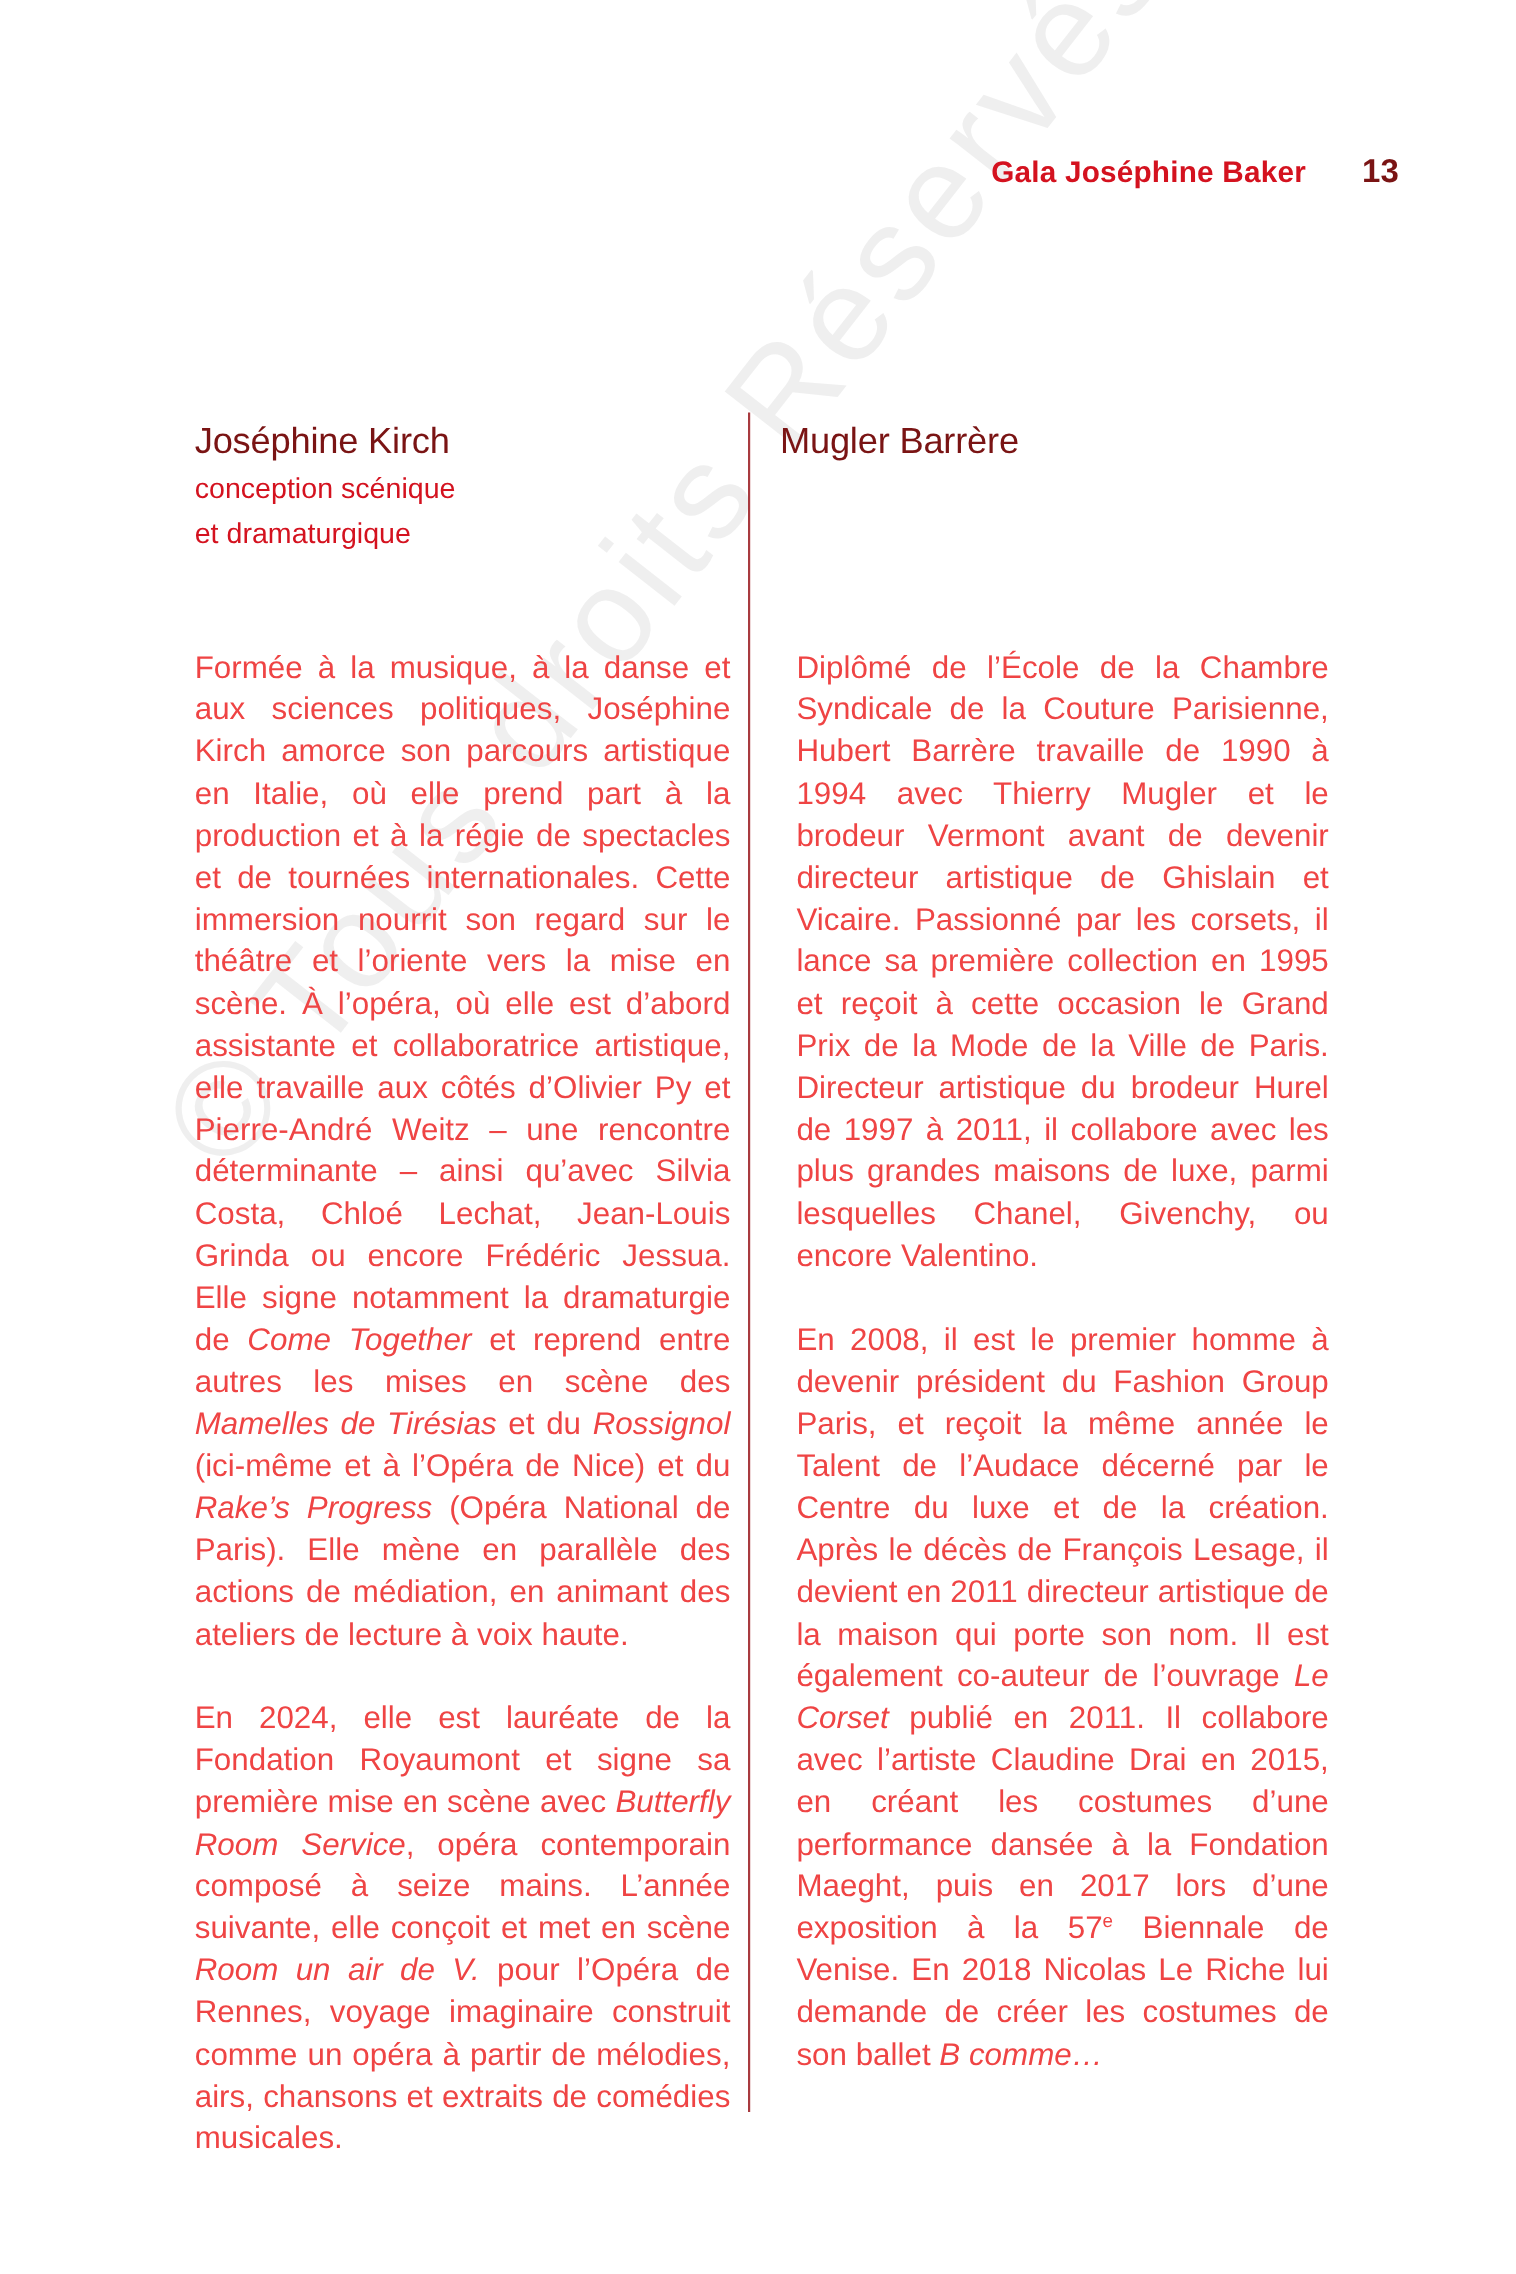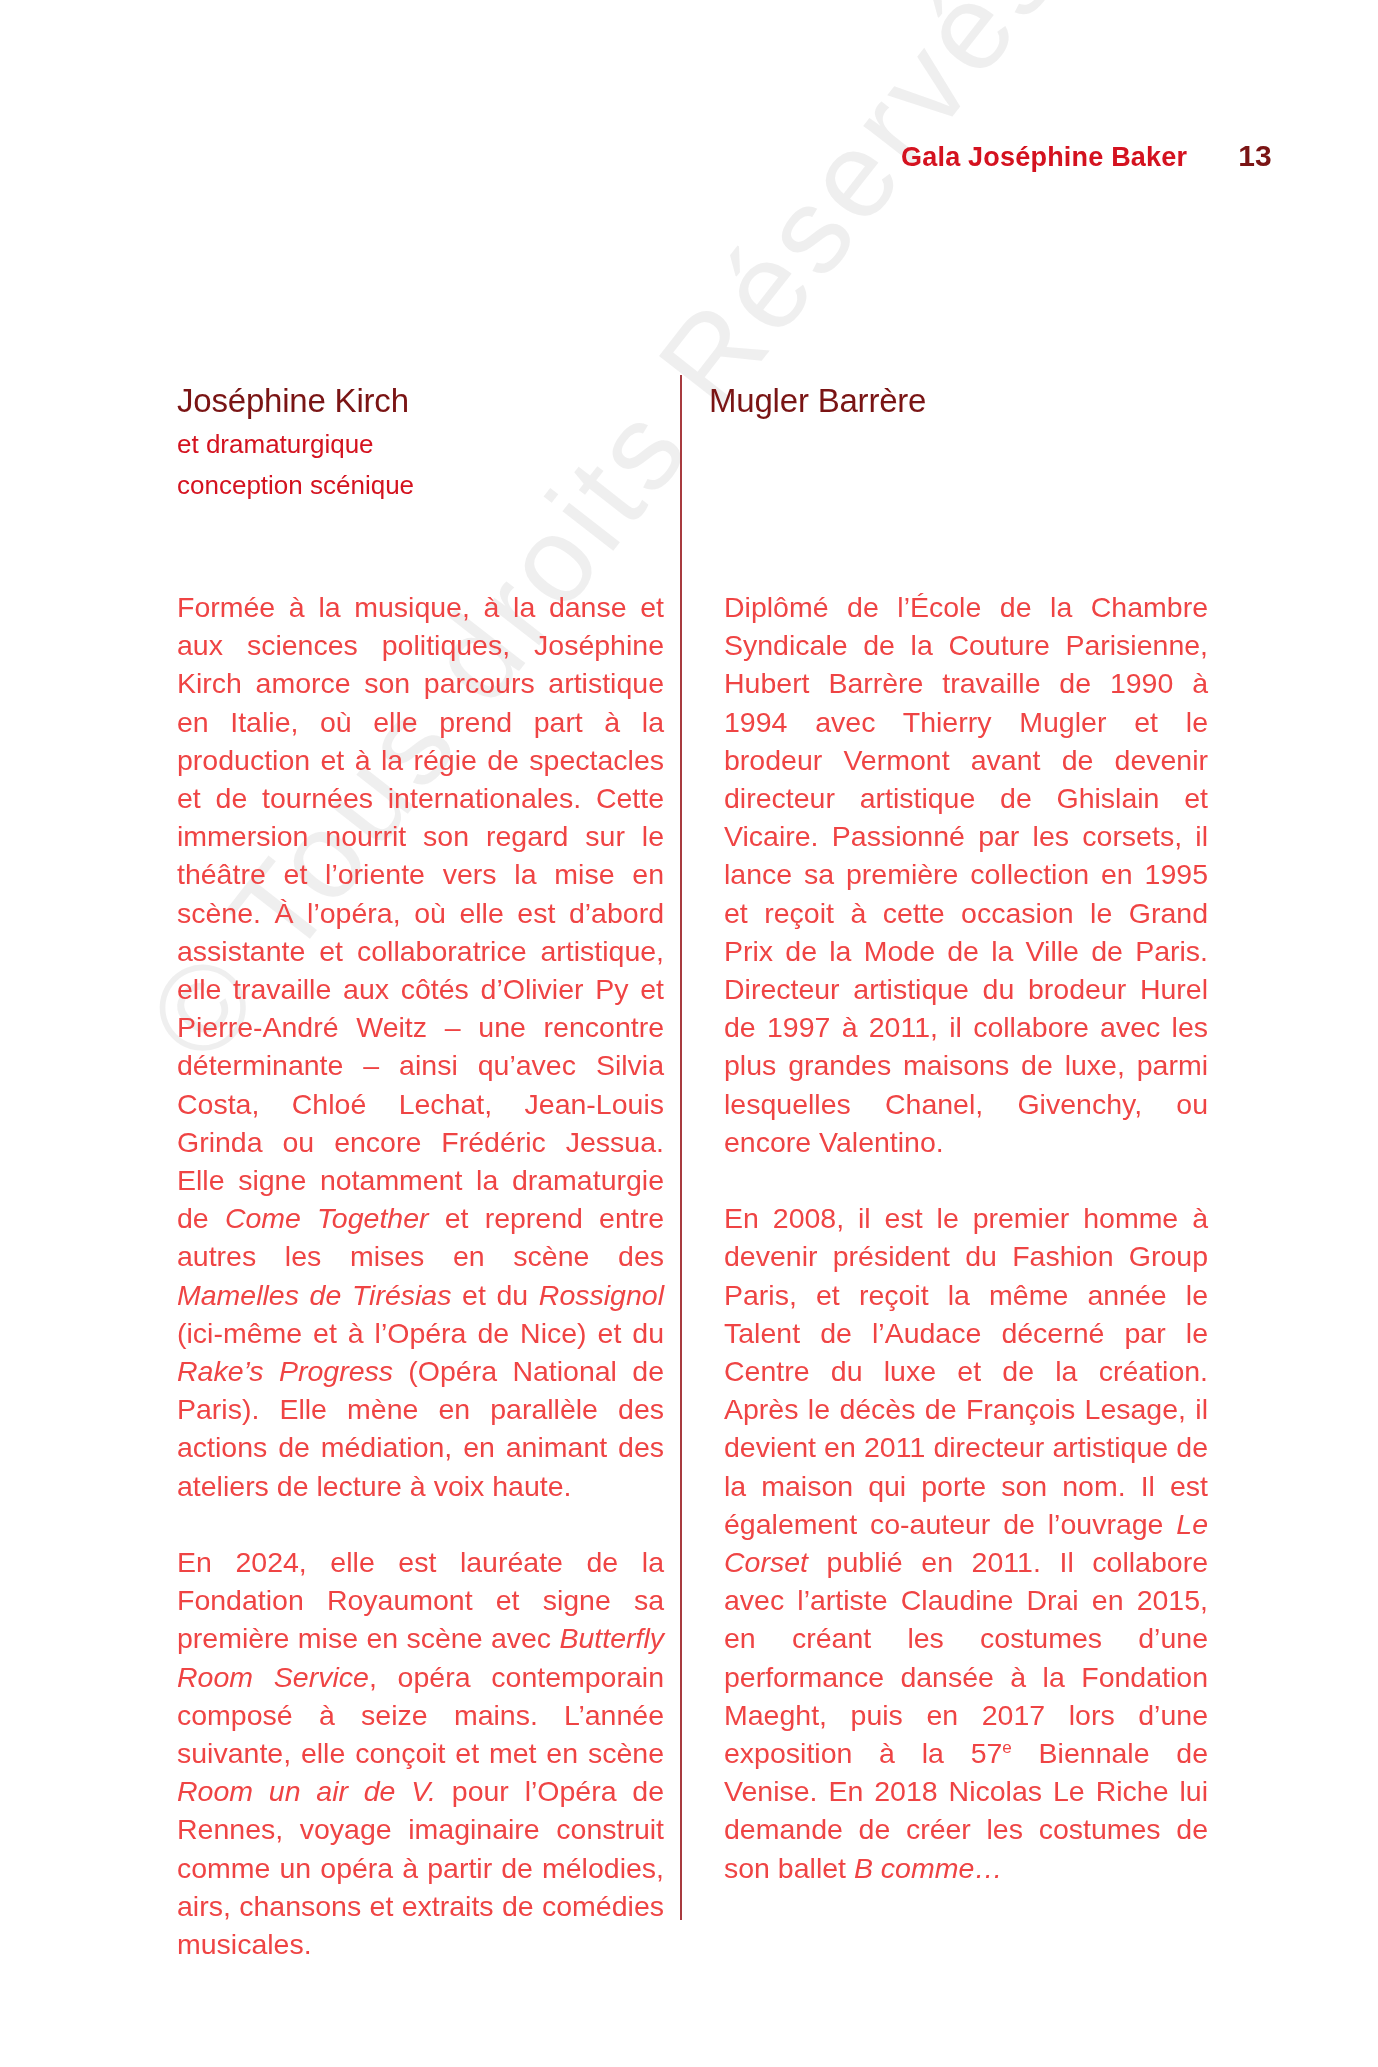--- a/index.html
+++ b/index.html
@@ -119,22 +119,22 @@
 
   <div class="running-header">
     <span class="running-title">Gala Joséphine Baker</span>
     <span class="page-number">13</span>
   </div>
 
   <div class="divider"></div>
 
   <div class="column col-left">
     <h2 class="person-name">Joséphine Kirch</h2>
+    <p class="person-role">conception scénique</p>
     <p class="person-role">et dramaturgique</p>
-    <p class="person-role">conception scénique</p>
   </div>
 
   <div class="column col-right">
     <h2 class="person-name">Mugler Barrère</h2>
   </div>
 
   <div class="bio bio-left">
       <p>Formée à la musique, à la danse et aux sciences politiques, Joséphine Kirch amorce son parcours artistique en Italie, où elle prend part à la production et à la régie de spectacles et de tournées internationales. Cette immersion nourrit son regard sur le théâtre et l’oriente vers la mise en scène. À l’opéra, où elle est d’abord assistante et collaboratrice artistique, elle travaille aux côtés d’Olivier Py et Pierre-André Weitz – une rencontre déterminante – ainsi qu’avec Silvia Costa, Chloé Lechat, Jean-Louis Grinda ou encore Frédéric Jessua. Elle signe notamment la dramaturgie de <em>Come Together</em> et reprend entre autres les mises en scène des <em>Mamelles de Tirésias</em> et du <em>Rossignol</em> (ici-même et à l’Opéra de Nice) et du <em>Rake’s Progress</em> (Opéra National de Paris). Elle mène en parallèle des actions de médiation, en animant des ateliers de lecture à voix haute.</p>
       <p>En 2024, elle est lauréate de la Fondation Royaumont et signe sa première mise en scène avec <em>Butterfly Room Service</em>, opéra contemporain composé à seize mains. L’année suivante, elle conçoit et met en scène <em>Room un air de V.</em> pour l’Opéra de Rennes, voyage imaginaire construit comme un opéra à partir de mélodies, airs, chansons et extraits de comédies musicales.</p>
     </div>

